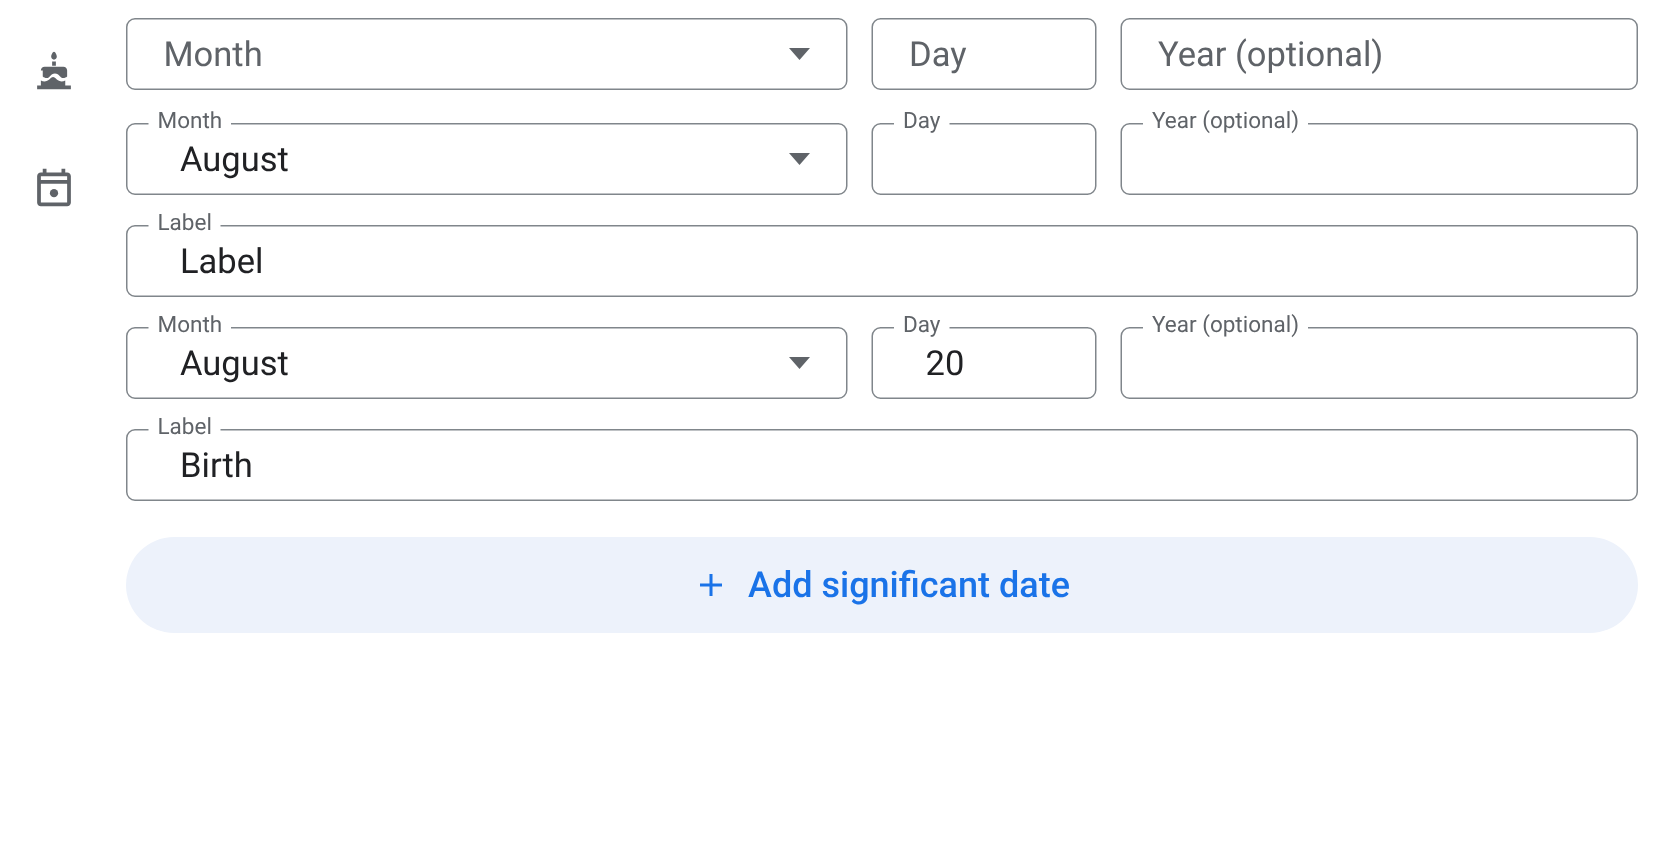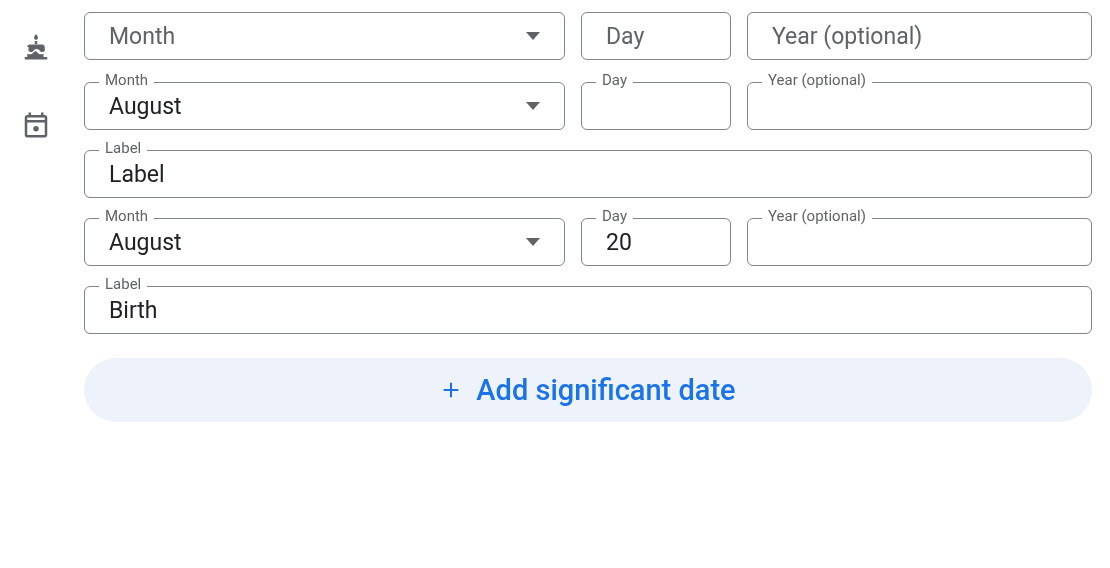--- a/index.html
+++ b/index.html
@@ -45,20 +45,21 @@
   .field.select { justify-content: space-between; cursor: pointer; }
   .field .value {
     font-size: 23px;
     color: #202124;
     width: 100%;
     border: none;
     outline: none;
     background: transparent;
     font-family: inherit;
     padding: 0;
+    margin-left: 11px;
   }
   .field .placeholder-only {
     font-size: 23px;
     color: #5f6368;
   }
   .float-label {
     position: absolute;
     top: -10px;
     left: 14px;
     background: #fff;
@@ -77,21 +78,21 @@
     margin-left: 66px; 
     margin-top: 24px;
     background: #edf2fb;
     border-radius: 34px;
     height: 64px;
     display: flex;
     align-items: center;
     justify-content: center;
     gap: 14px;
     color: #1a73e8;
-    font-size: 29px;
+    font-size: 24px;
     font-weight: 500;
     cursor: pointer;
   }
   .add-btn svg { width: 22px; height: 22px; stroke: #1a73e8; stroke-width: 2.2; }
 </style>
 </head>
 <body>
 
 <div class="row">
   <div class="icon-col">

